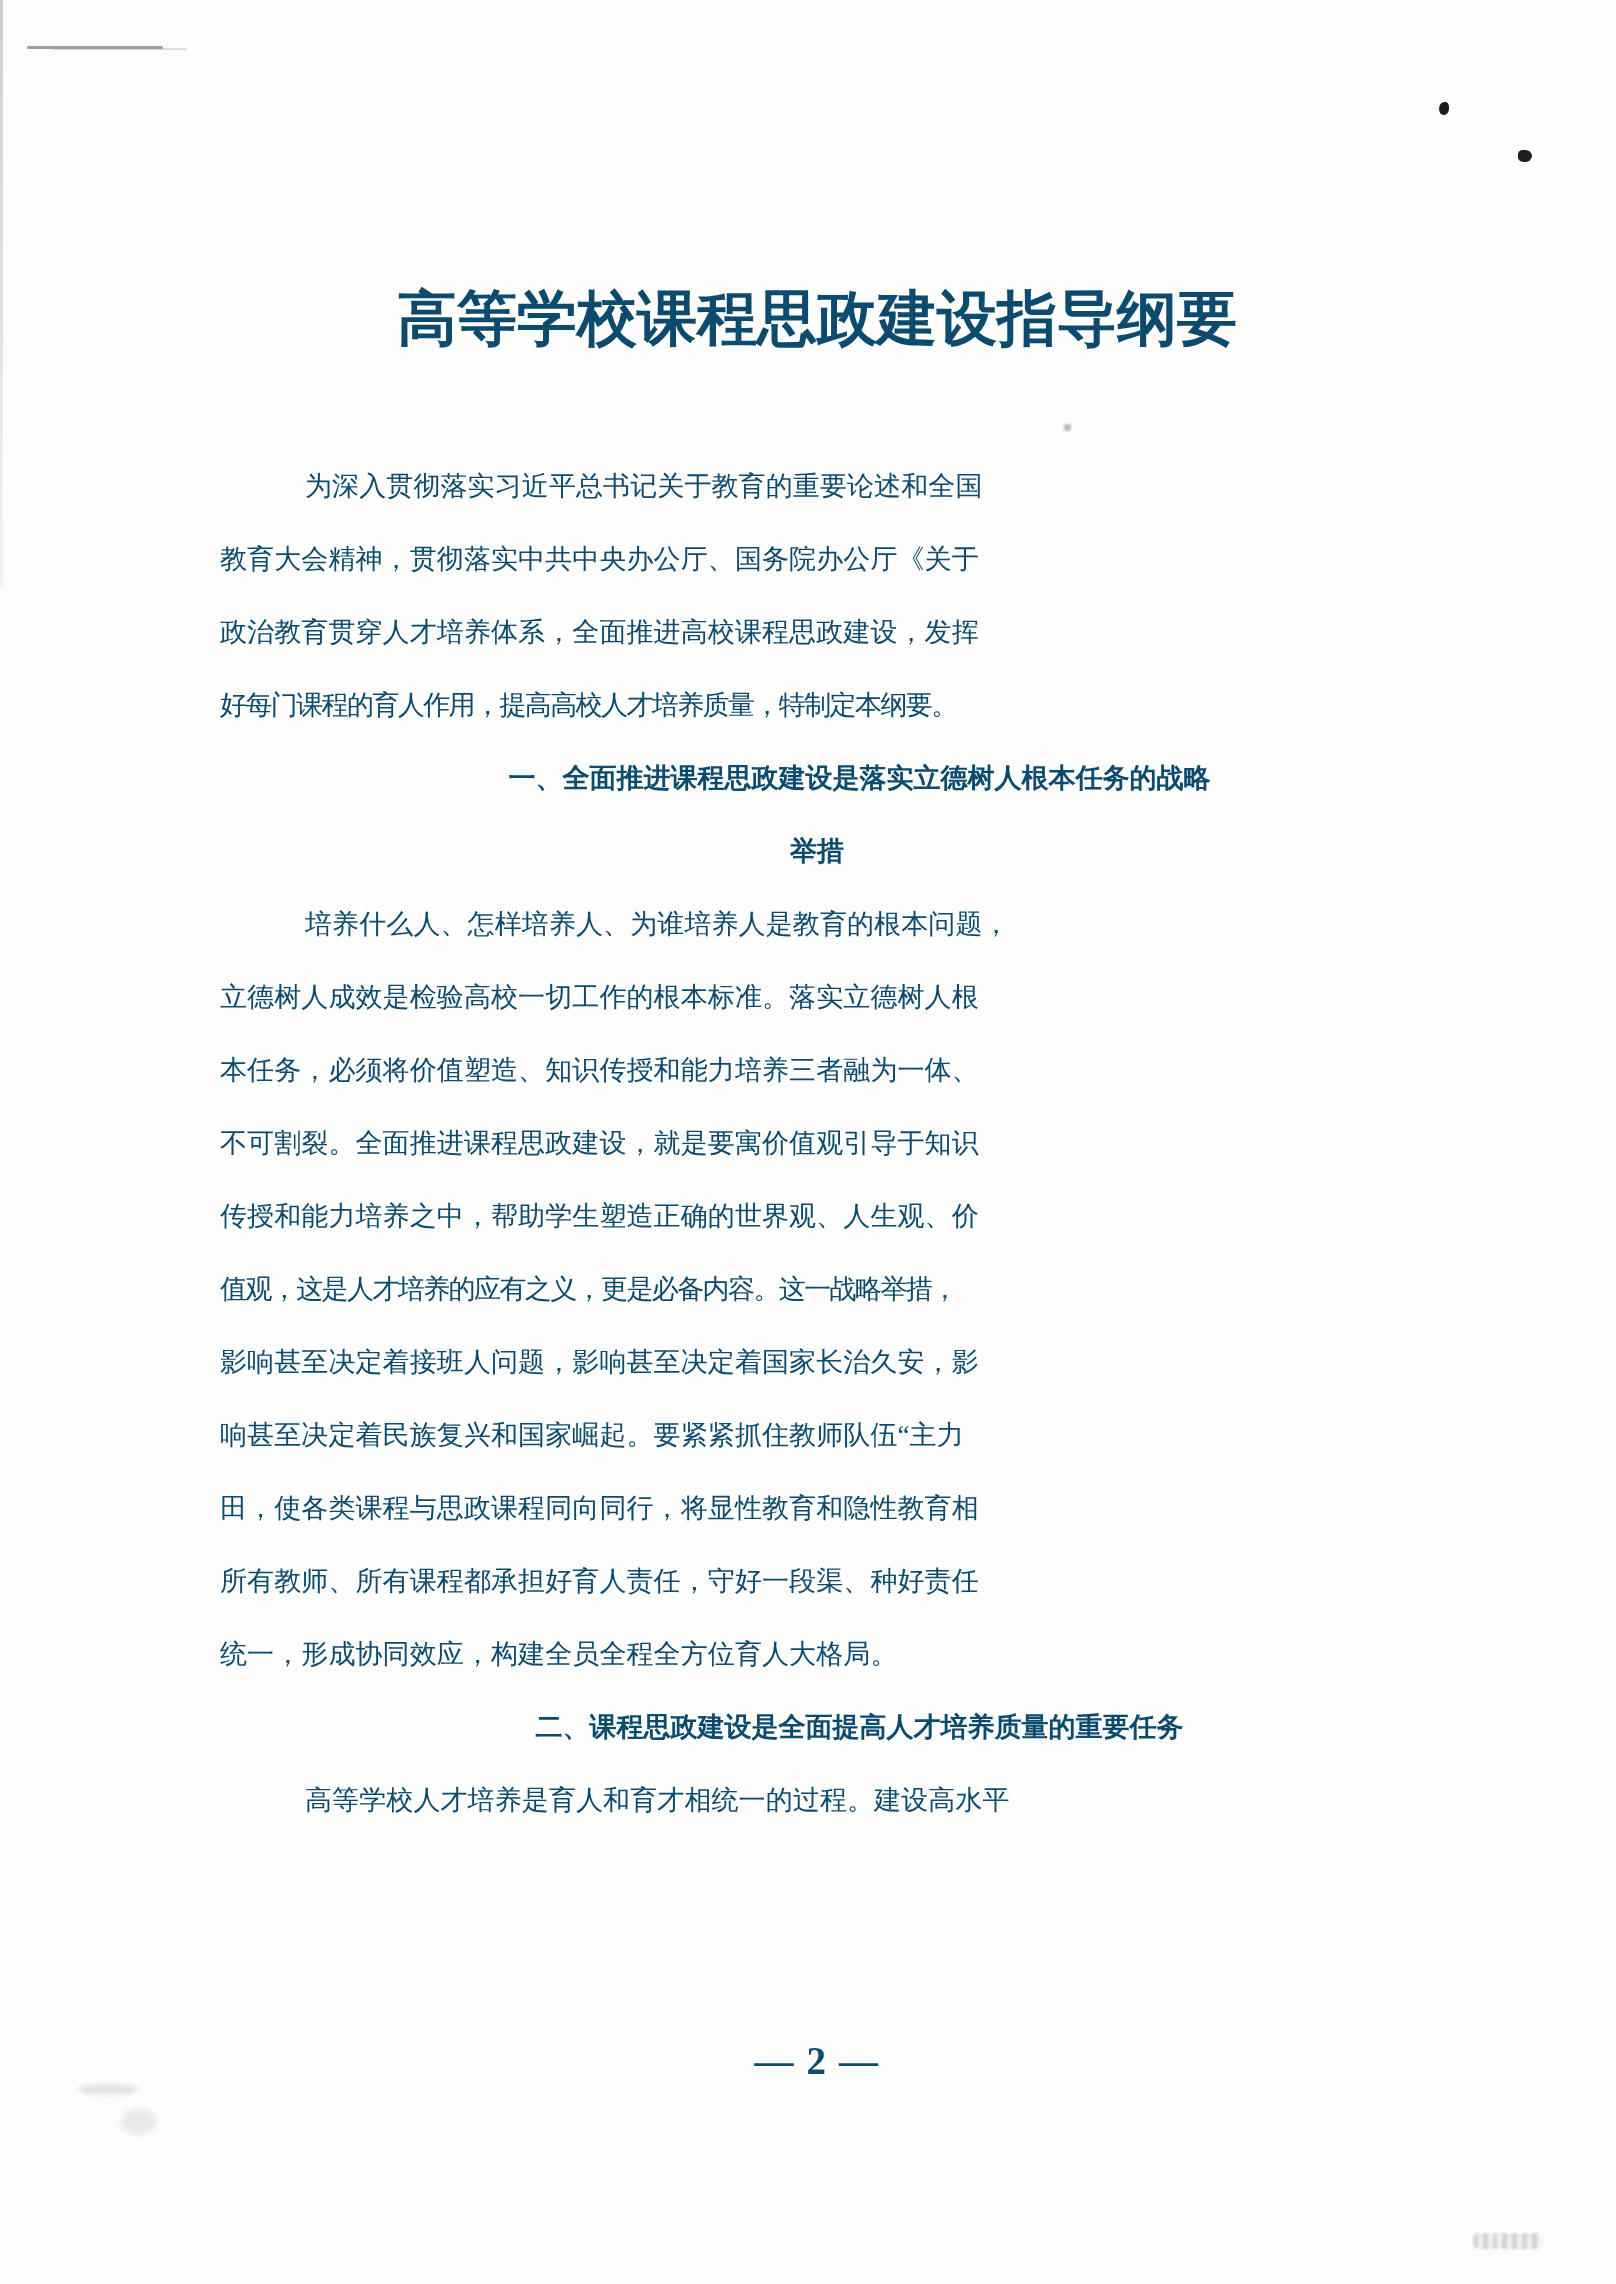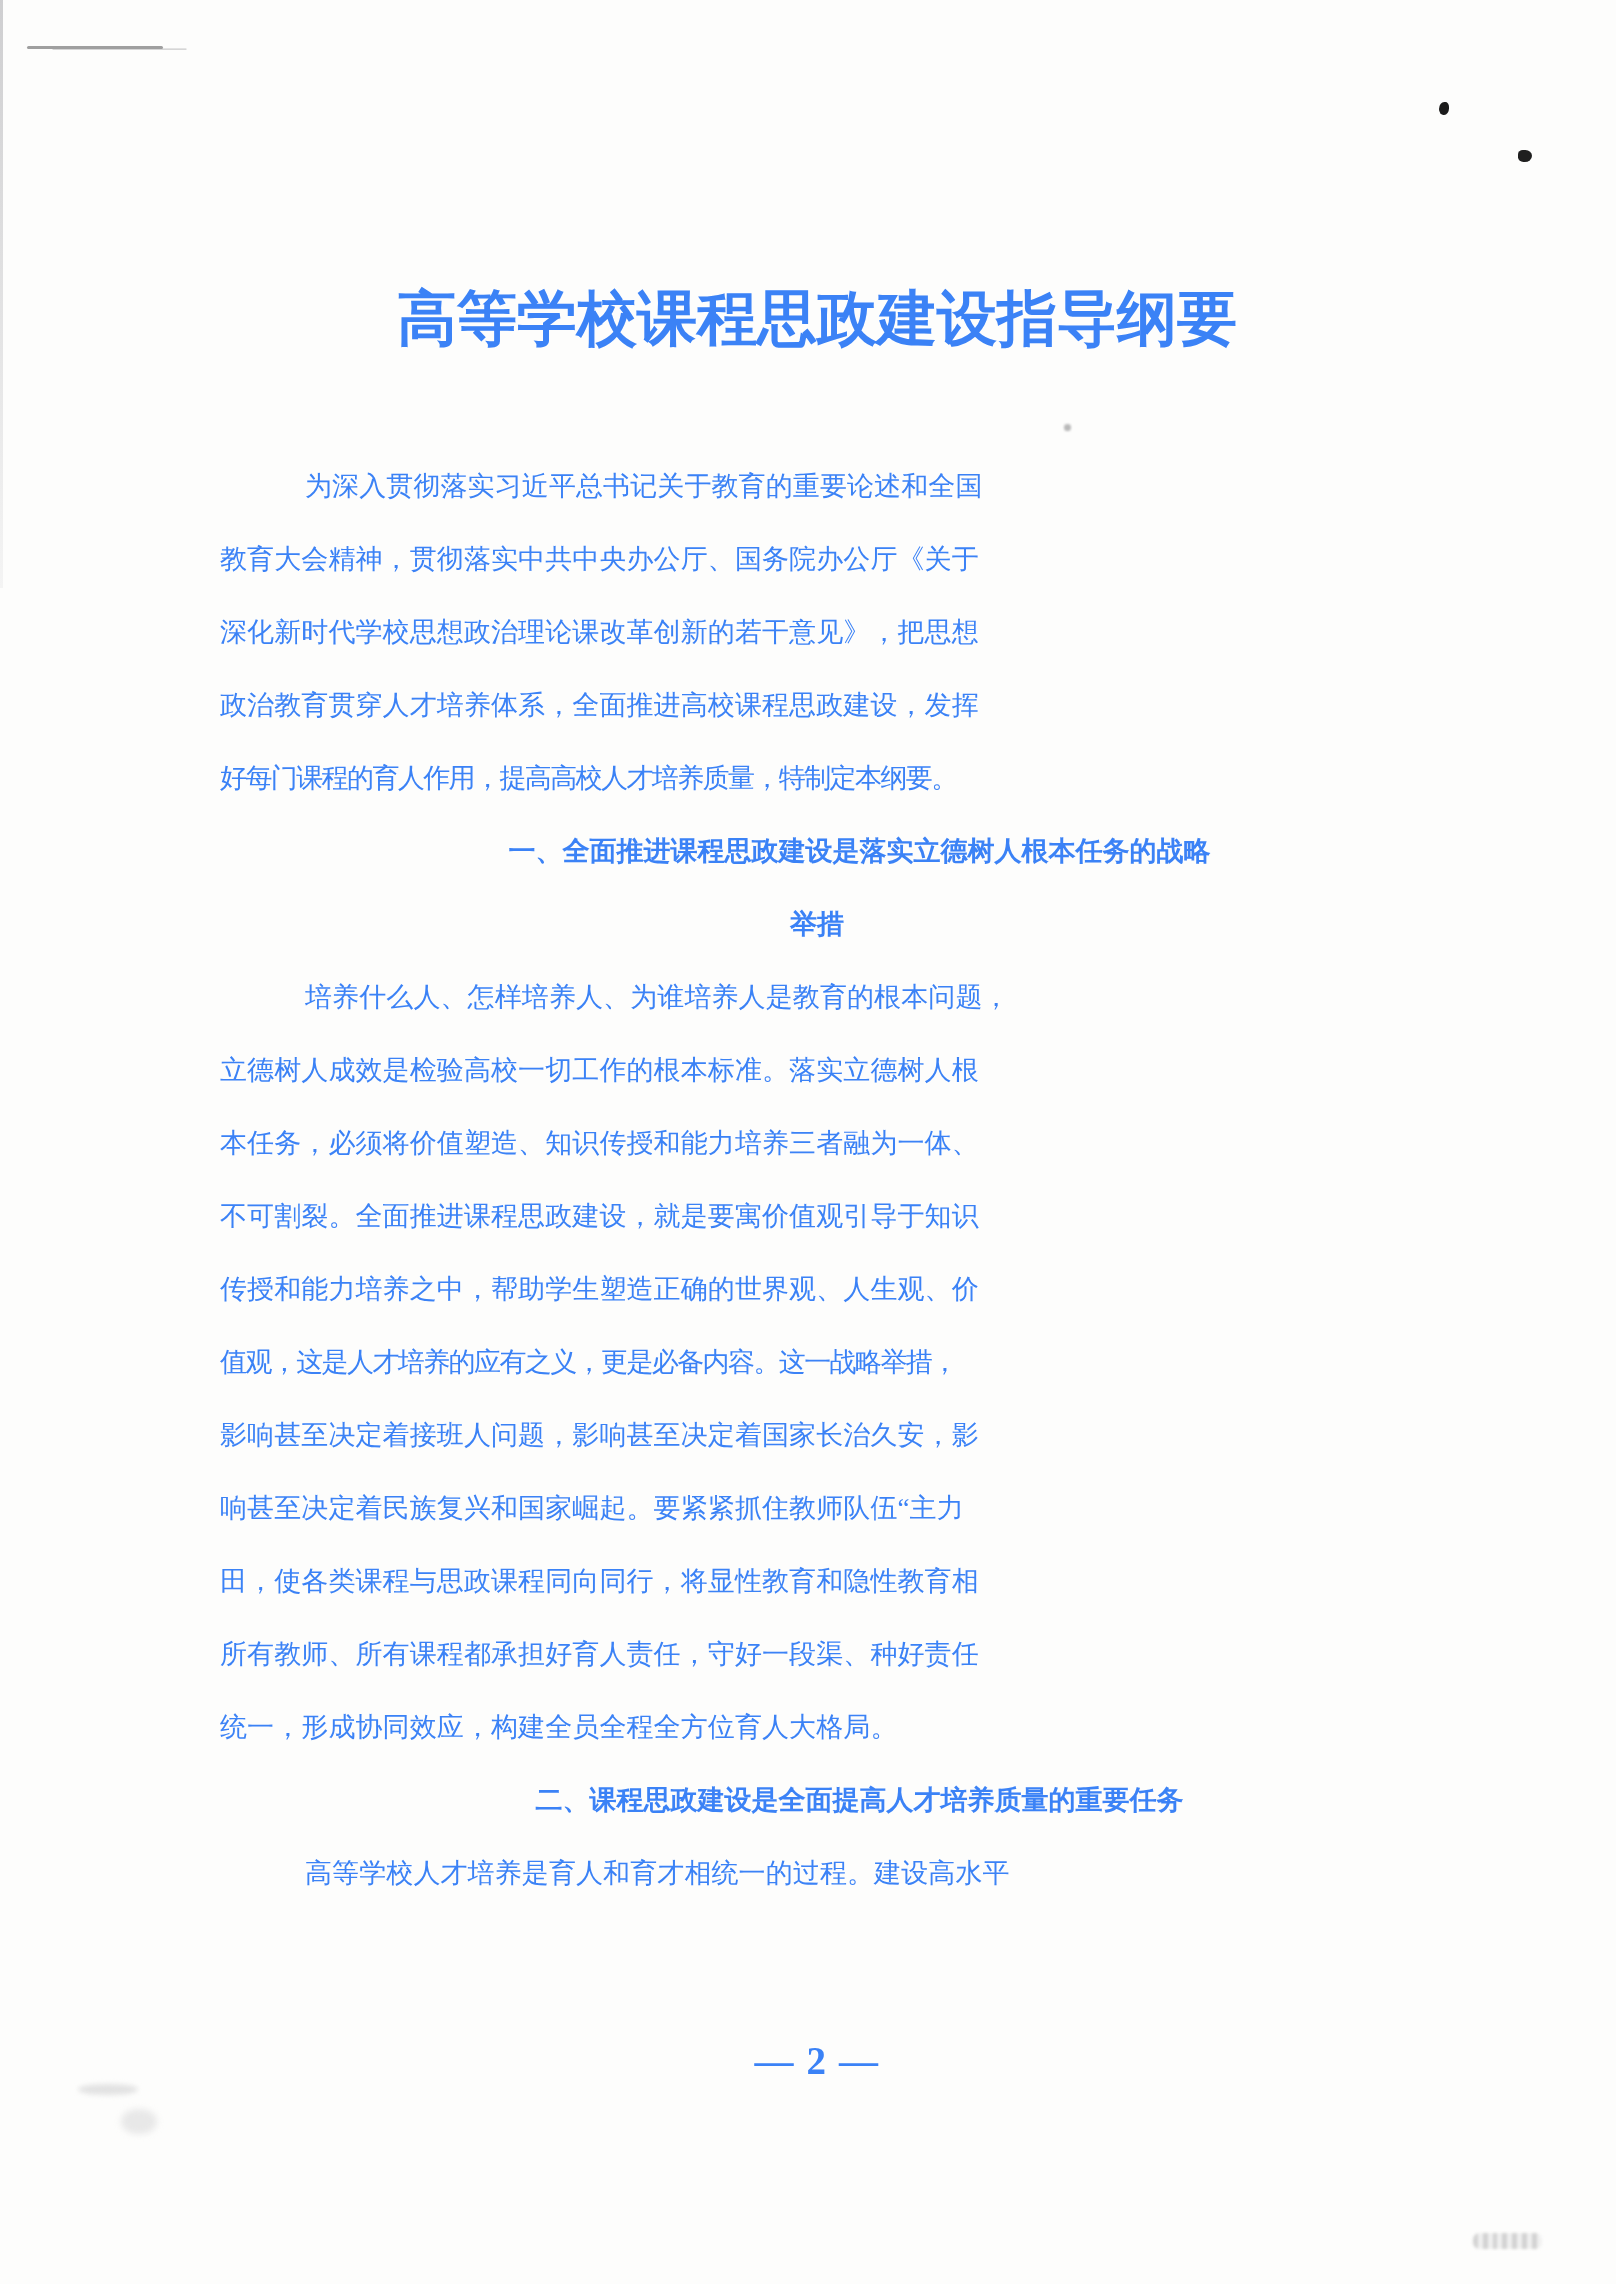--- a/index.html
+++ b/index.html
@@ -4,21 +4,21 @@
 <title>Scanned Document</title>
 <style>
   html, body { margin: 0; padding: 0; background: #ffffff; }
   .page {
     position: relative;
     width: 1616px;
     height: 2284px;
     background: #fdfdfc;
     overflow: hidden;
     font-family: "Liberation Serif", "DejaVu Serif", serif;
-    color: #3b82f6;
+    color: #0c4a6e;
   }
 
   
   .artifact { position: absolute; pointer-events: none; }
   .edge-left {
     left: 0; top: 0; width: 3.3px; height: 588px;
     background: linear-gradient(to bottom, rgba(150,150,155,0.45), rgba(180,180,185,0.12));
   }
   .line-top-left {
     left: 27px; top: 46px; width: 136px; height: 3.3px;
@@ -104,21 +104,20 @@
   <div class="artifact speck-3"></div>
   <div class="artifact smudge-bl-1"></div>
   <div class="artifact smudge-bl-2"></div>
   <div class="artifact smudge-br"></div>
 
   <h1 class="doc-title">高等学校课程思政建设指导纲要</h1>
 
   <div class="body-block">
       <div class="line indent">为深入贯彻落实习近平总书记关于教育的重要论述和全国</div>
       <div class="line">教育大会精神，贯彻落实中共中央办公厅、国务院办公厅《关于</div>
-      <div class="line">深化新时代学校思想政治理论课改革创新的若干意见》，把思想</div>
       <div class="line">政治教育贯穿人才培养体系，全面推进高校课程思政建设，发挥</div>
       <div class="line squeeze">好每门课程的育人作用，提高高校人才培养质量，特制定本纲要。</div>
       <div class="line indent bold">一、全面推进课程思政建设是落实立德树人根本任务的战略</div>
       <div class="line bold">举措</div>
       <div class="line indent">培养什么人、怎样培养人、为谁培养人是教育的根本问题，</div>
       <div class="line">立德树人成效是检验高校一切工作的根本标准。落实立德树人根</div>
       <div class="line">本任务，必须将价值塑造、知识传授和能力培养三者融为一体、</div>
       <div class="line">不可割裂。全面推进课程思政建设，就是要寓价值观引导于知识</div>
       <div class="line">传授和能力培养之中，帮助学生塑造正确的世界观、人生观、价</div>
       <div class="line squeeze">值观，这是人才培养的应有之义，更是必备内容。这一战略举措，</div>

